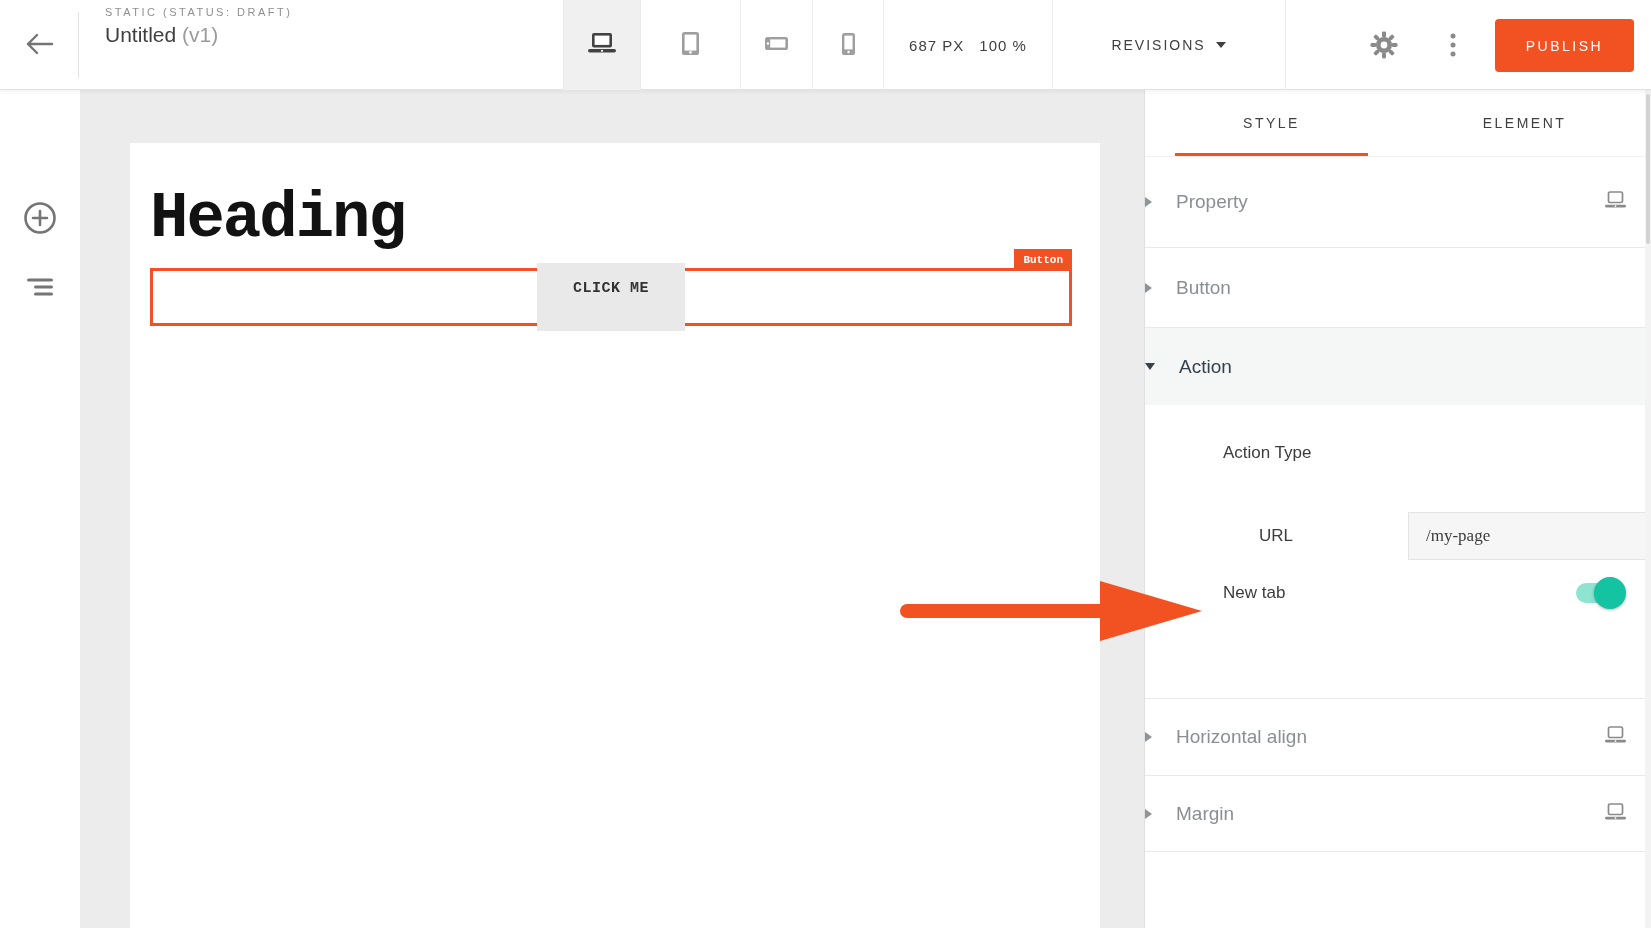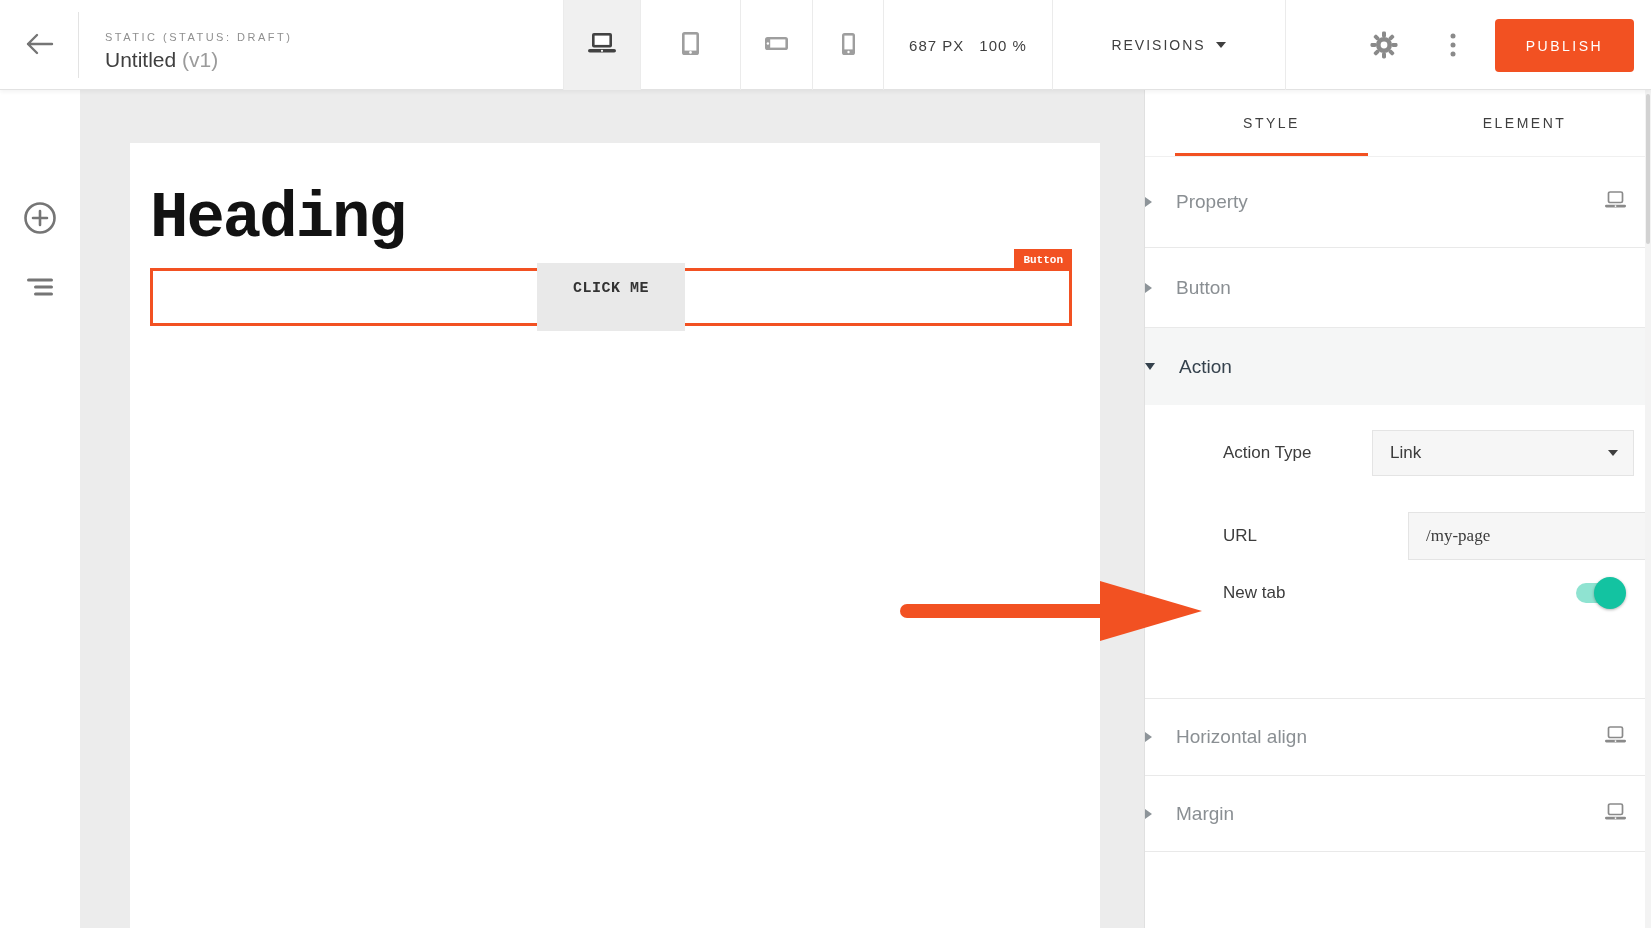--- a/index.html
+++ b/index.html
@@ -11,21 +11,21 @@
   *{margin:0;padding:0;box-sizing:border-box;}
   html,body{width:1651px;height:928px;overflow:hidden;}
   body{font-family:"Liberation Sans","DejaVu Sans",sans-serif;background:#fff;position:relative;}
 
   
   .topbar{position:absolute;left:0;top:0;width:1651px;height:90px;background:#fff;
           border-bottom:1px solid #e2e2e2;box-shadow:0 2px 4px rgba(0,0,0,.05);z-index:20;}
   .vd{position:absolute;top:0;width:1px;height:90px;background:#ebebeb;}
   .vd.short{top:12px;height:66px;background:#e3e3e3;}
   .back-btn{position:absolute;left:22px;top:30px;width:34px;height:30px;background:none;border:none;cursor:pointer;}
-  .titleblock{position:absolute;left:105px;top:31px;}
+  .titleblock{position:absolute;left:105px;top:6px;}
   .status-label{font-size:11px;letter-spacing:2.5px;color:#8f8f8f;white-space:nowrap;}
   .titleline{margin-top:5px;font-size:21px;color:#3f3f3f;}
   .titleline .ver{color:#9b9b9b;}
   .dev{position:absolute;top:0;height:90px;display:flex;align-items:center;justify-content:center;background:none;border:none;border-left:1px solid #ebebeb;cursor:pointer;}
   .dev.active{background:#f0f0f0;}
   .dev.last{border-right:1px solid #ebebeb;}
   .sizeinfo{position:absolute;left:884px;top:0;width:168px;height:90px;display:flex;align-items:center;justify-content:center;gap:15px;
             font-size:15px;color:#3f3f3f;letter-spacing:1px;white-space:nowrap;}
   .revisions{position:absolute;left:1052px;top:0;width:233px;height:90px;display:flex;align-items:center;justify-content:center;gap:10px;
              background:none;border:none;font-family:inherit;font-size:14px;letter-spacing:2px;color:#3f3f3f;cursor:pointer;}
@@ -66,21 +66,21 @@
   .row-button{height:80px;border-top:1px solid #e9e9e9;}
   .row-action{height:78px;background:#f5f6f6;border-top:1px solid #e9e9e9;}
   .row-action .lbl{color:var(--action-dark);}
   .row-halign{height:77px;border-top:1px solid #e9e9e9;}
   .row-margin{height:77px;border-top:1px solid #e9e9e9;border-bottom:1px solid #e9e9e9;}
   .car-r{width:0;height:0;border-top:5px solid transparent;border-bottom:5px solid transparent;border-left:7px solid #8d9499;}
   .car-d{width:0;height:0;border-left:5px solid transparent;border-right:5px solid transparent;border-top:7px solid var(--action-dark);}
 
   .action-content{position:relative;height:293px;background:#fff;padding-top:25px;}
   .field-row{position:relative;height:46px;}
-  .field-row.url{height:48px;margin-top:36px;}
+  .field-row.url{height:48px;margin-top:36px;padding-left:36px;}
   .field-row.ntab{height:36px;margin-top:15px;}
   .field-row>label{display:block;padding-left:78px;font-size:17px;color:#3c3c3c;line-height:46px;}
   .field-row.url>label{line-height:48px;}
   .field-row.ntab>label{line-height:36px;}
   .fld{position:absolute;left:227px;top:0;width:262px;height:100%;background:#f6f6f6;border:1px solid #e4e4e4;
        font-size:17px;color:#3b3b3b;}
   .select{display:flex;align-items:center;padding-left:17px;cursor:pointer;}
   .select .car-down-sm{position:absolute;right:15px;border-top-color:#3f3f3f;}
   .tinput{padding-left:17px;font-family:Liberation Serif, serif;outline:none;margin-left:36px;}
 
@@ -258,24 +258,20 @@
   </div>
 
   <div class="prow row-action">
     <i class="car-d"></i>
     <span class="lbl">Action</span>
   </div>
 
   <div class="action-content">
     <div class="field-row">
       <label>Action Type</label>
-      <div class="fld select">
-        <span>Link</span>
-        <i class="car-down-sm"></i>
-      </div>
     </div>
     <div class="field-row url">
       <label>URL</label>
       <input class="fld tinput" readonly="" value="/my-page" style="">
     </div>
     <div class="field-row ntab">
       <label>New tab</label>
       <div class="toggle on">
         <div class="track"></div>
         <div class="knob"></div>

